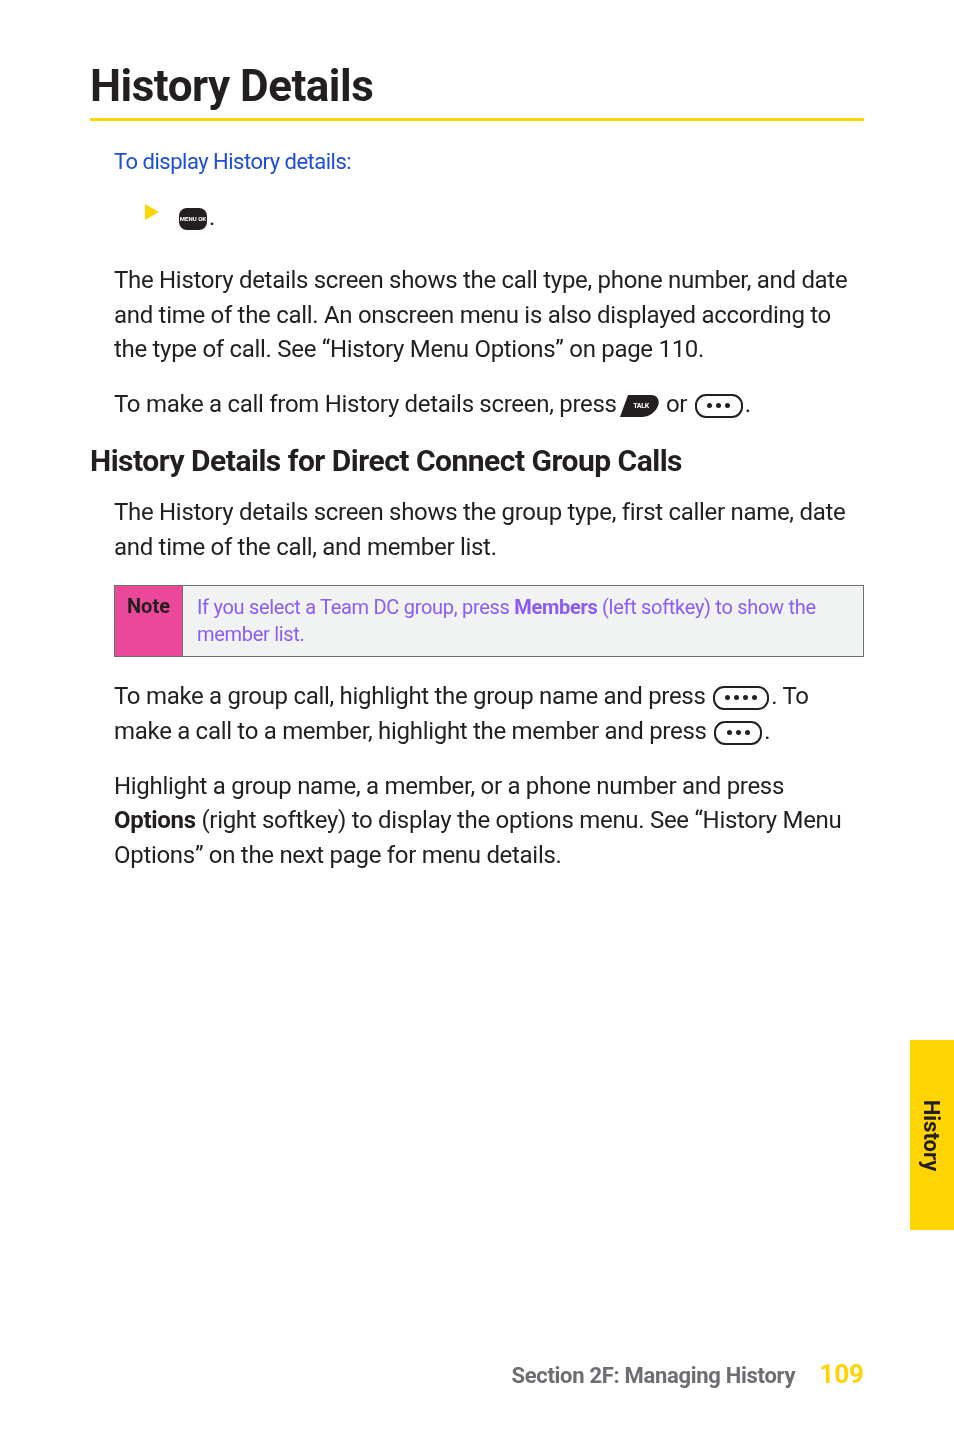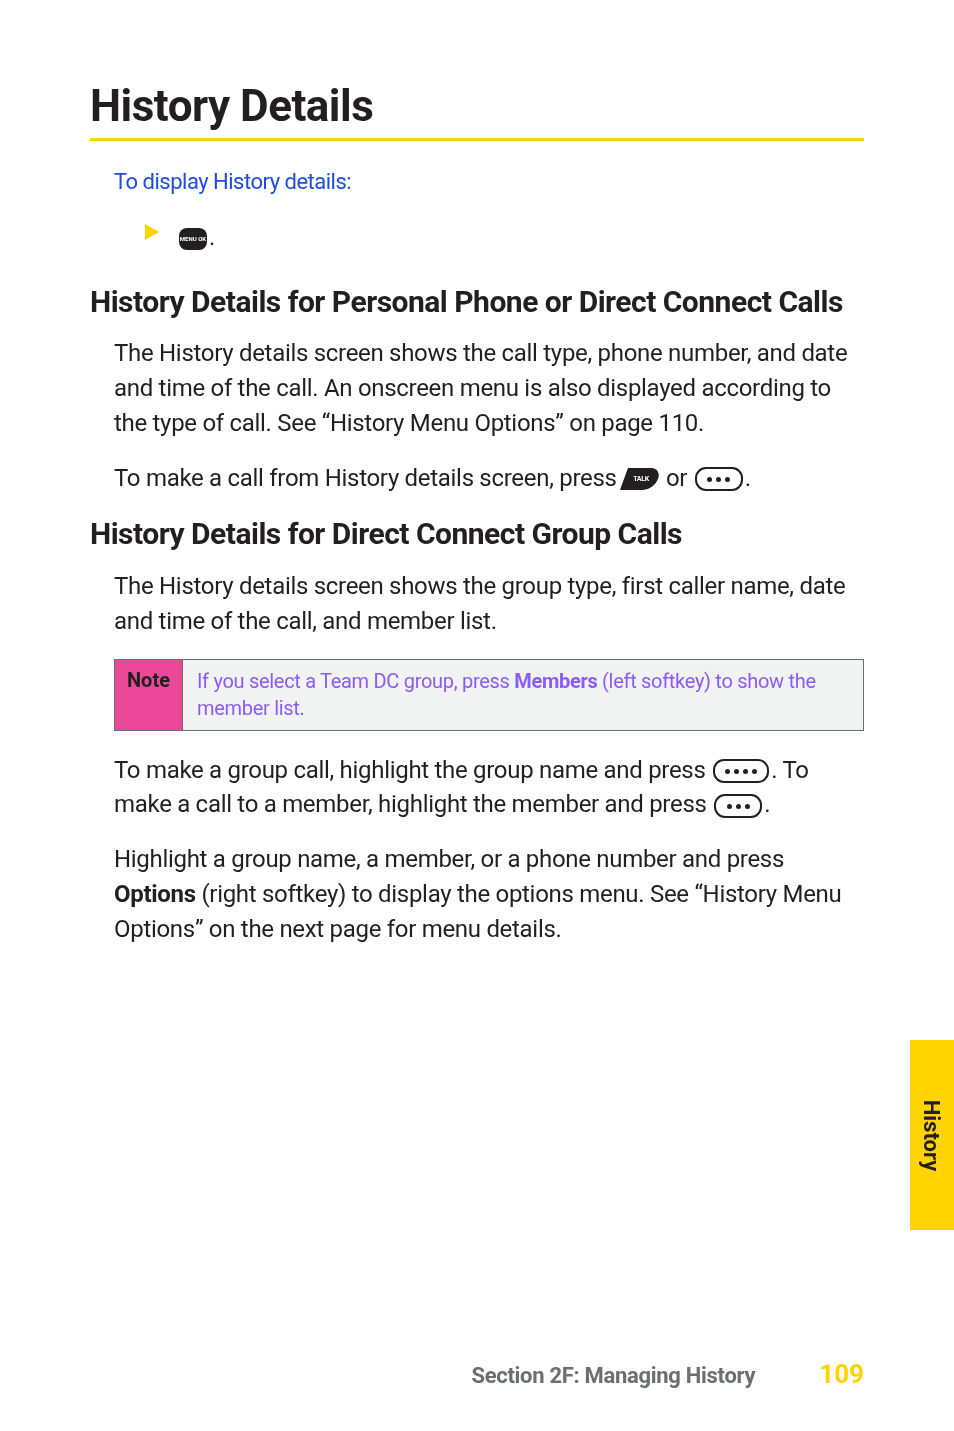--- a/index.html
+++ b/index.html
@@ -11,21 +11,21 @@
     font-family: -apple-system, BlinkMacSystemFont, "Segoe UI", Roboto, Arial, sans-serif;
     color: #231f20;
     position: relative;
     overflow: hidden;
   }
   .page {
     width: 954px;
     height: 1431px;
     position: relative;
     box-sizing: border-box;
-    padding: 80px 90px 0 90px;
+    padding: 60px 90px 0 90px;
   }
   h1.main-title {
     font-size: 44px;
     font-weight: 700;
     margin: 0 0 6px 0;
     letter-spacing: -0.5px;
   }
   .yellow-rule {
     border: none;
     border-top: 3px solid #ffd400;
@@ -178,21 +178,21 @@
     white-space: nowrap;
   }
   .footer {
     position: absolute;
     bottom: 42px;
     right: 90px;
     left: 90px;
     display: flex;
     justify-content: flex-end;
     align-items: baseline;
-    gap: 64px;
+    gap: 24px;
   }
   .footer .section {
     font-weight: 700;
     color: #6d6e71;
     font-size: 22px;
     letter-spacing: -0.3px;
   }
   .footer .pagenum {
     font-weight: 700;
     color: #ffd400;
@@ -213,21 +213,20 @@
   <ul class="bullet">
     <li>
       <span class="arrow"></span>
       <span class="menu-ok-icon">
           <span class="txt">MENU
 OK</span>
         </span><span>.</span>
     </li>
   </ul>
 
-  <h2 class="sub-title">History Details for Personal Phone or Direct Connect Calls</h2>
 
   <p class="body">The History details screen shows the call type, phone number, and date and time of the call. An onscreen menu is also displayed according to the type of call. See “History Menu Options” on page 110.</p>
 
   <p class="body">
     <span>To make a call from History details screen, press </span><span class="talk-icon"><span class="txt">TALK</span></span><span> or </span><span class="dots-icon">
         <span class="dot"></span>
         <span class="dot"></span>
         <span class="dot"></span>
       </span><span>.</span>
   </p>

